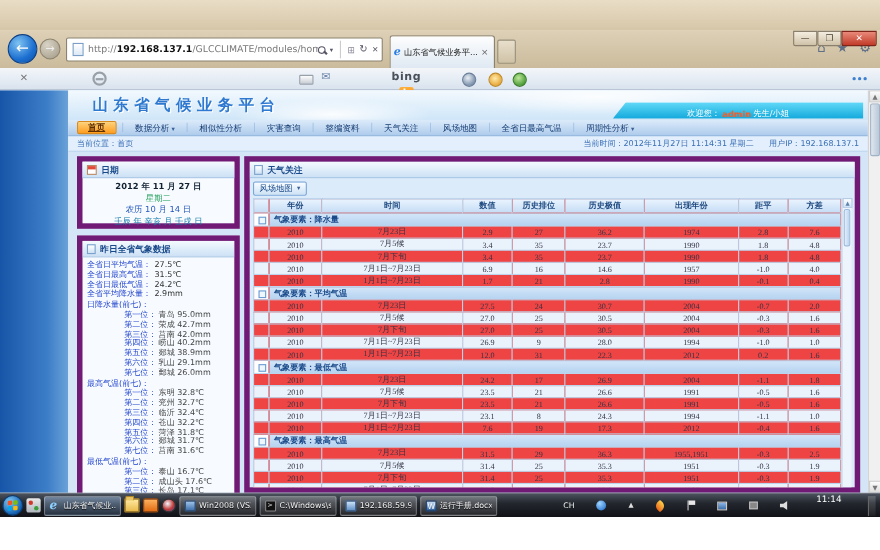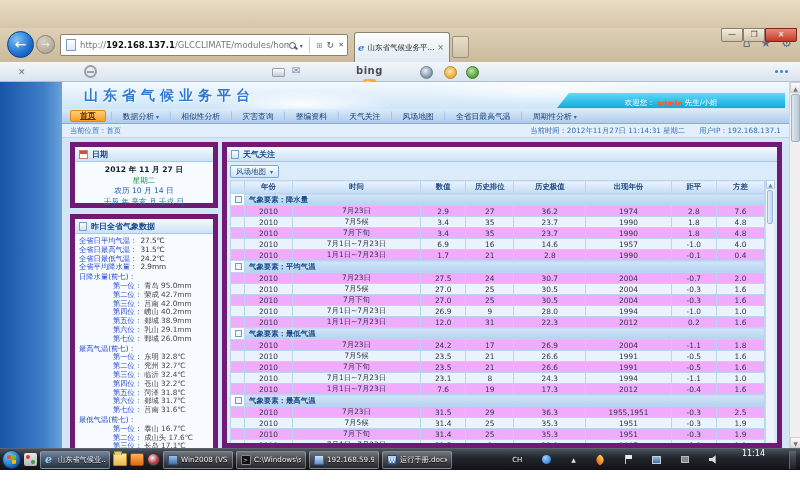--- a/index.html
+++ b/index.html
@@ -98,21 +98,21 @@
   .stat-row .val{color:#333;margin-left:3px;}
   .sec-head{color:#2244cc;margin-top:1px;}
   .rank-row{padding-left:34px;}
   .rank-row .lbl{color:#2244cc;}
   .rank-row .val{color:#444;margin-left:2px;}
 
   .mainpanel{left:160px;top:4px;width:560px;height:306px;overflow:hidden;background:#dcebfa;}
   .mp-toolbar{padding:3px 3px 2px 3px;}
   .filter-btn{display:inline-flex;align-items:center;height:13px;border:1px solid #7aa6d8;border-radius:2px;background:linear-gradient(#fafdff,#cde2f6);color:#1a4a8a;font-size:7.5px;padding:0 5px;gap:4px;}
   .mp-tablewrap{margin:0 3px;display:flex;}
-  table.focus{border-collapse:collapse;width:536px;background:#f0abfc;table-layout:fixed;}
+  table.focus{border-collapse:collapse;width:536px;background:#ef4444;table-layout:fixed;font-family:Liberation Serif, serif;}
   table.focus td,table.focus th{border:1px solid #bcd4ec;font-size:7.4px;text-align:center;font-weight:normal;padding:0;overflow:hidden;white-space:nowrap;}
   tr.thead th{height:13px;background:linear-gradient(#e9f3fe,#c4dcf5);color:#1f4a80;font-weight:bold;}
   tr.grp td{height:12px;background:linear-gradient(#d2e5f8,#b4d2f0);color:#1a4a8a;font-weight:bold;text-align:left;padding-left:4px;}
   tr.drow td{height:11px;color:#334;}
   tr.drow.alt td{background:#eaf3fc;}
   .cb-col{width:14px;}
   .cb{display:inline-block;width:7px;height:7px;border:1px solid #6a9cd0;background:#eef6fe;vertical-align:middle;}
   .panel-scroll{width:9px;background:#eef4fb;border-left:1px solid #c6d8ec;position:relative;height:280px;}
   .ps-arrow{width:9px;height:9px;font-size:5px;line-height:9px;text-align:center;color:#5a82b0;background:linear-gradient(#fdfeff,#d4e4f4);border:1px solid #b4cce6;}
   .ps-thumb{position:absolute;top:10px;left:1px;width:6px;height:34px;background:linear-gradient(90deg,#e4eefa,#bcd4ee);border:1px solid #9cbade;border-radius:2px;}

